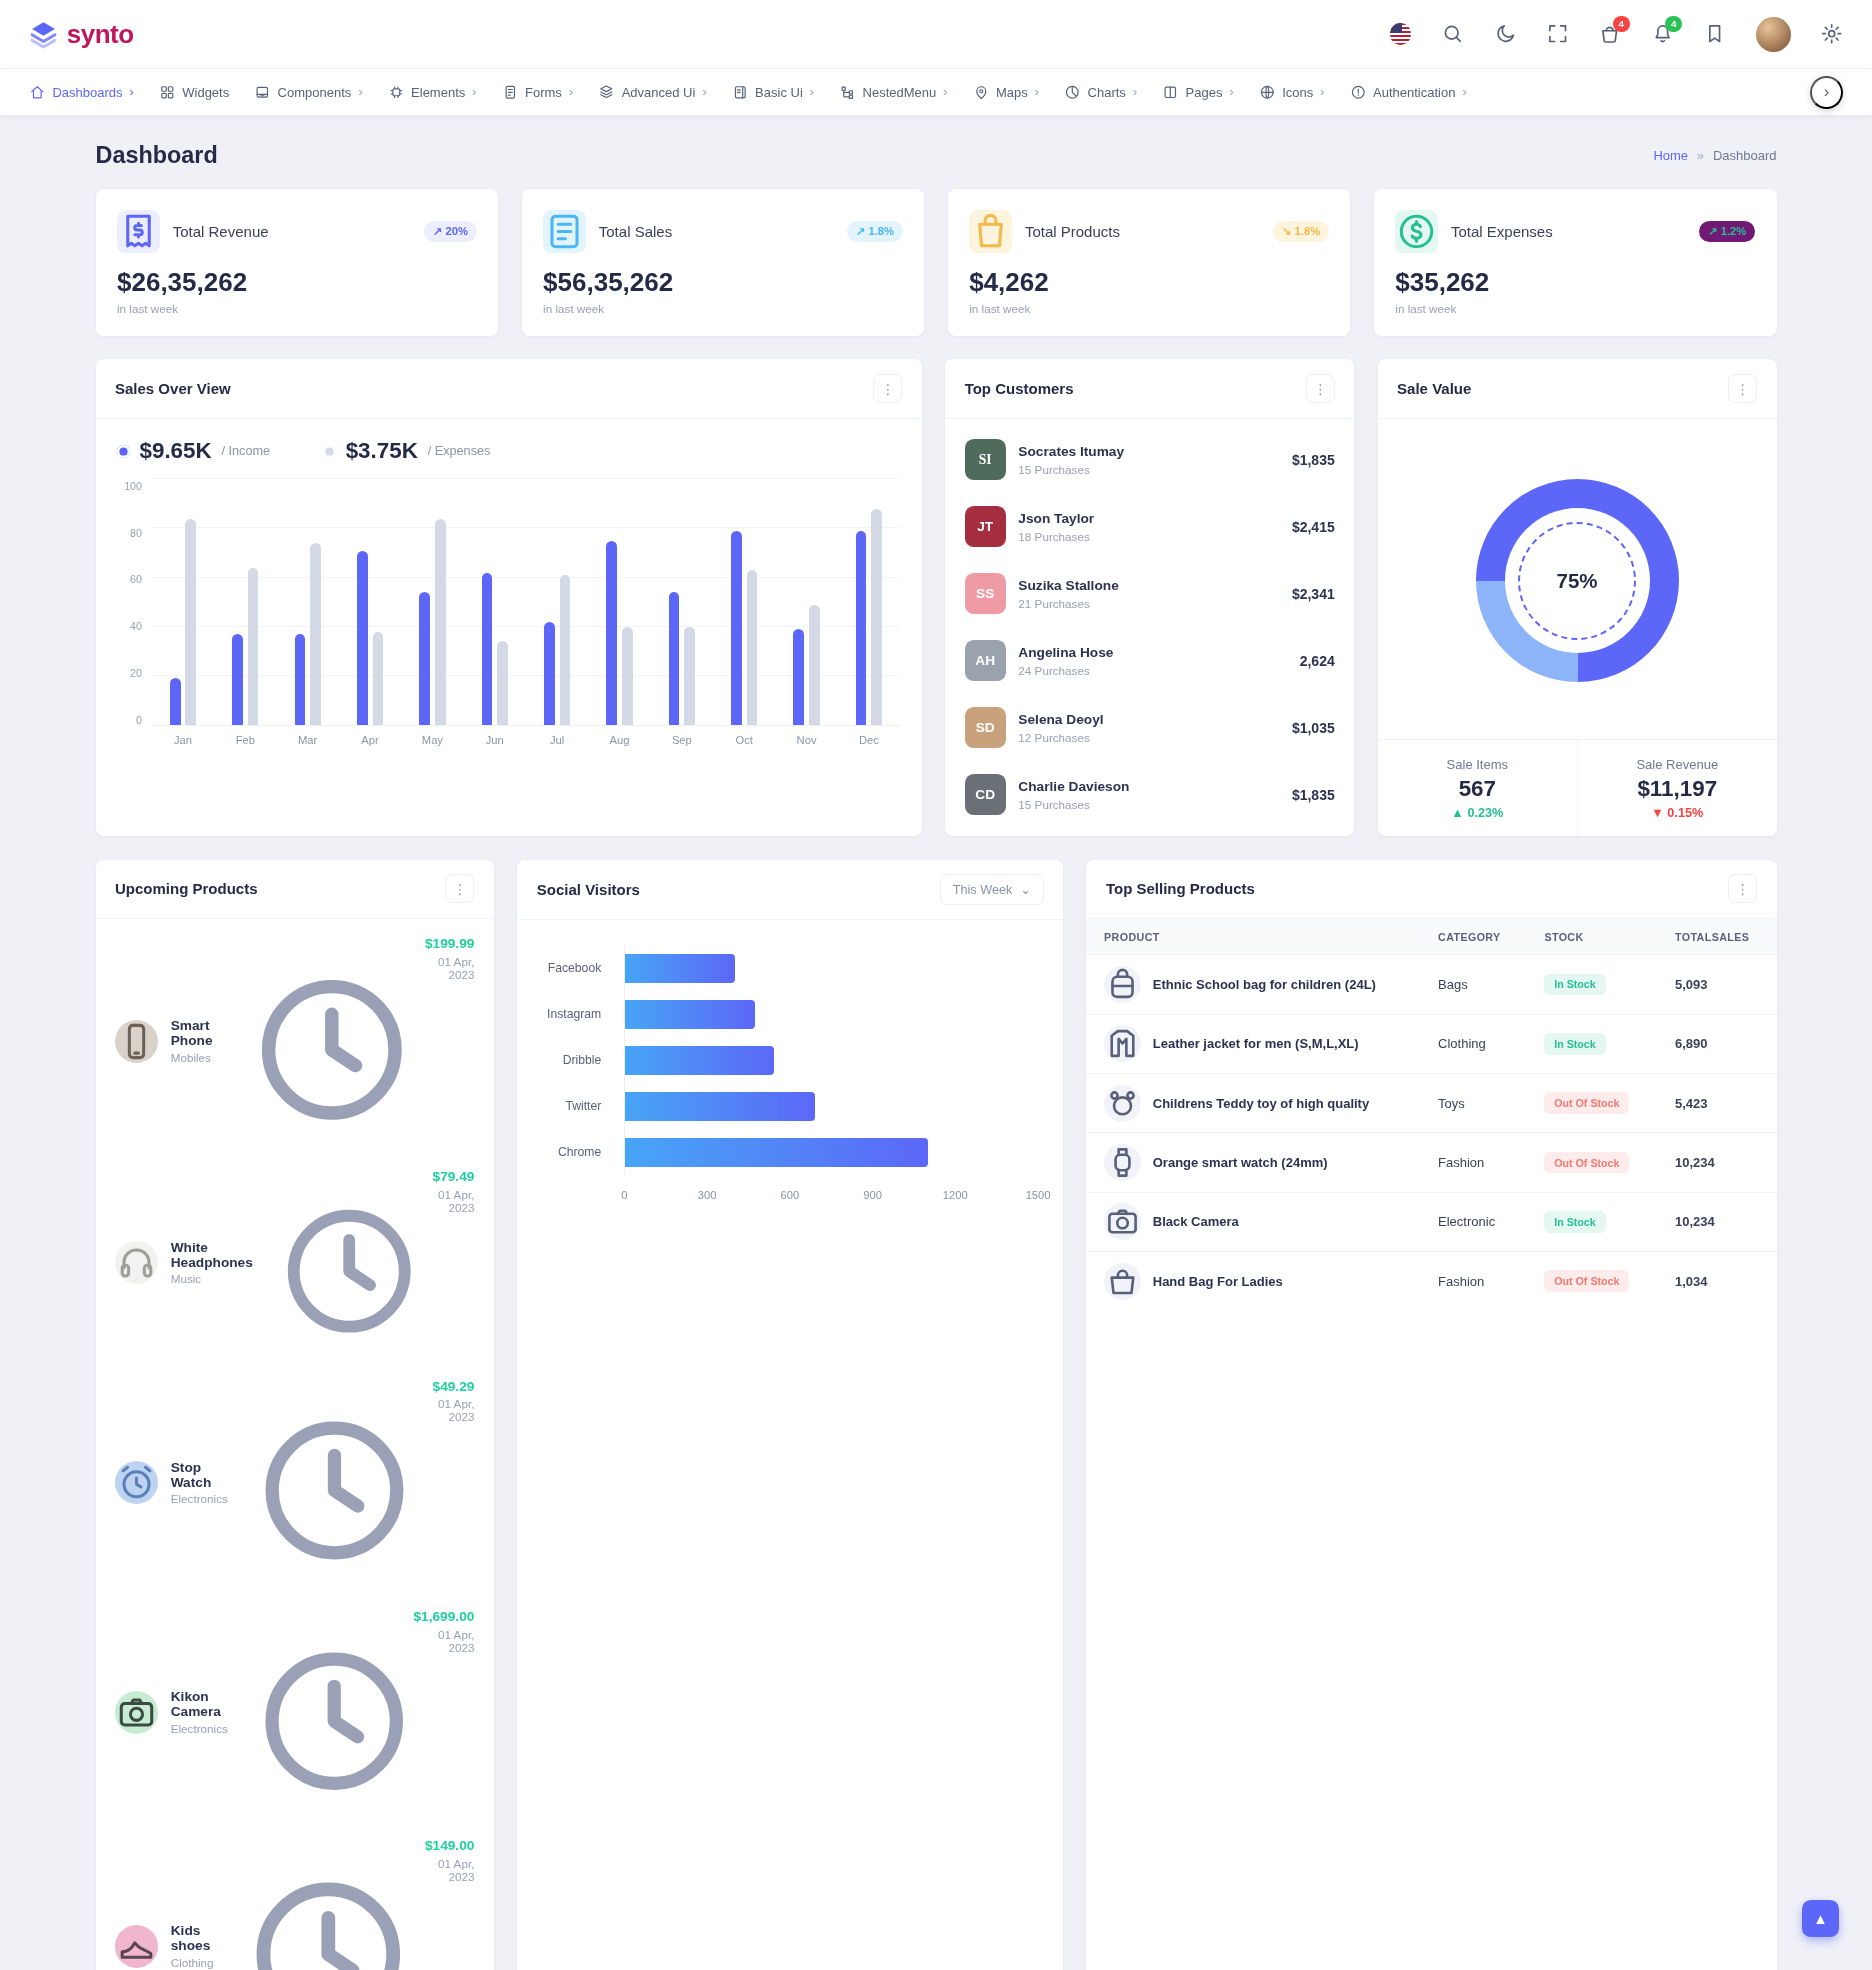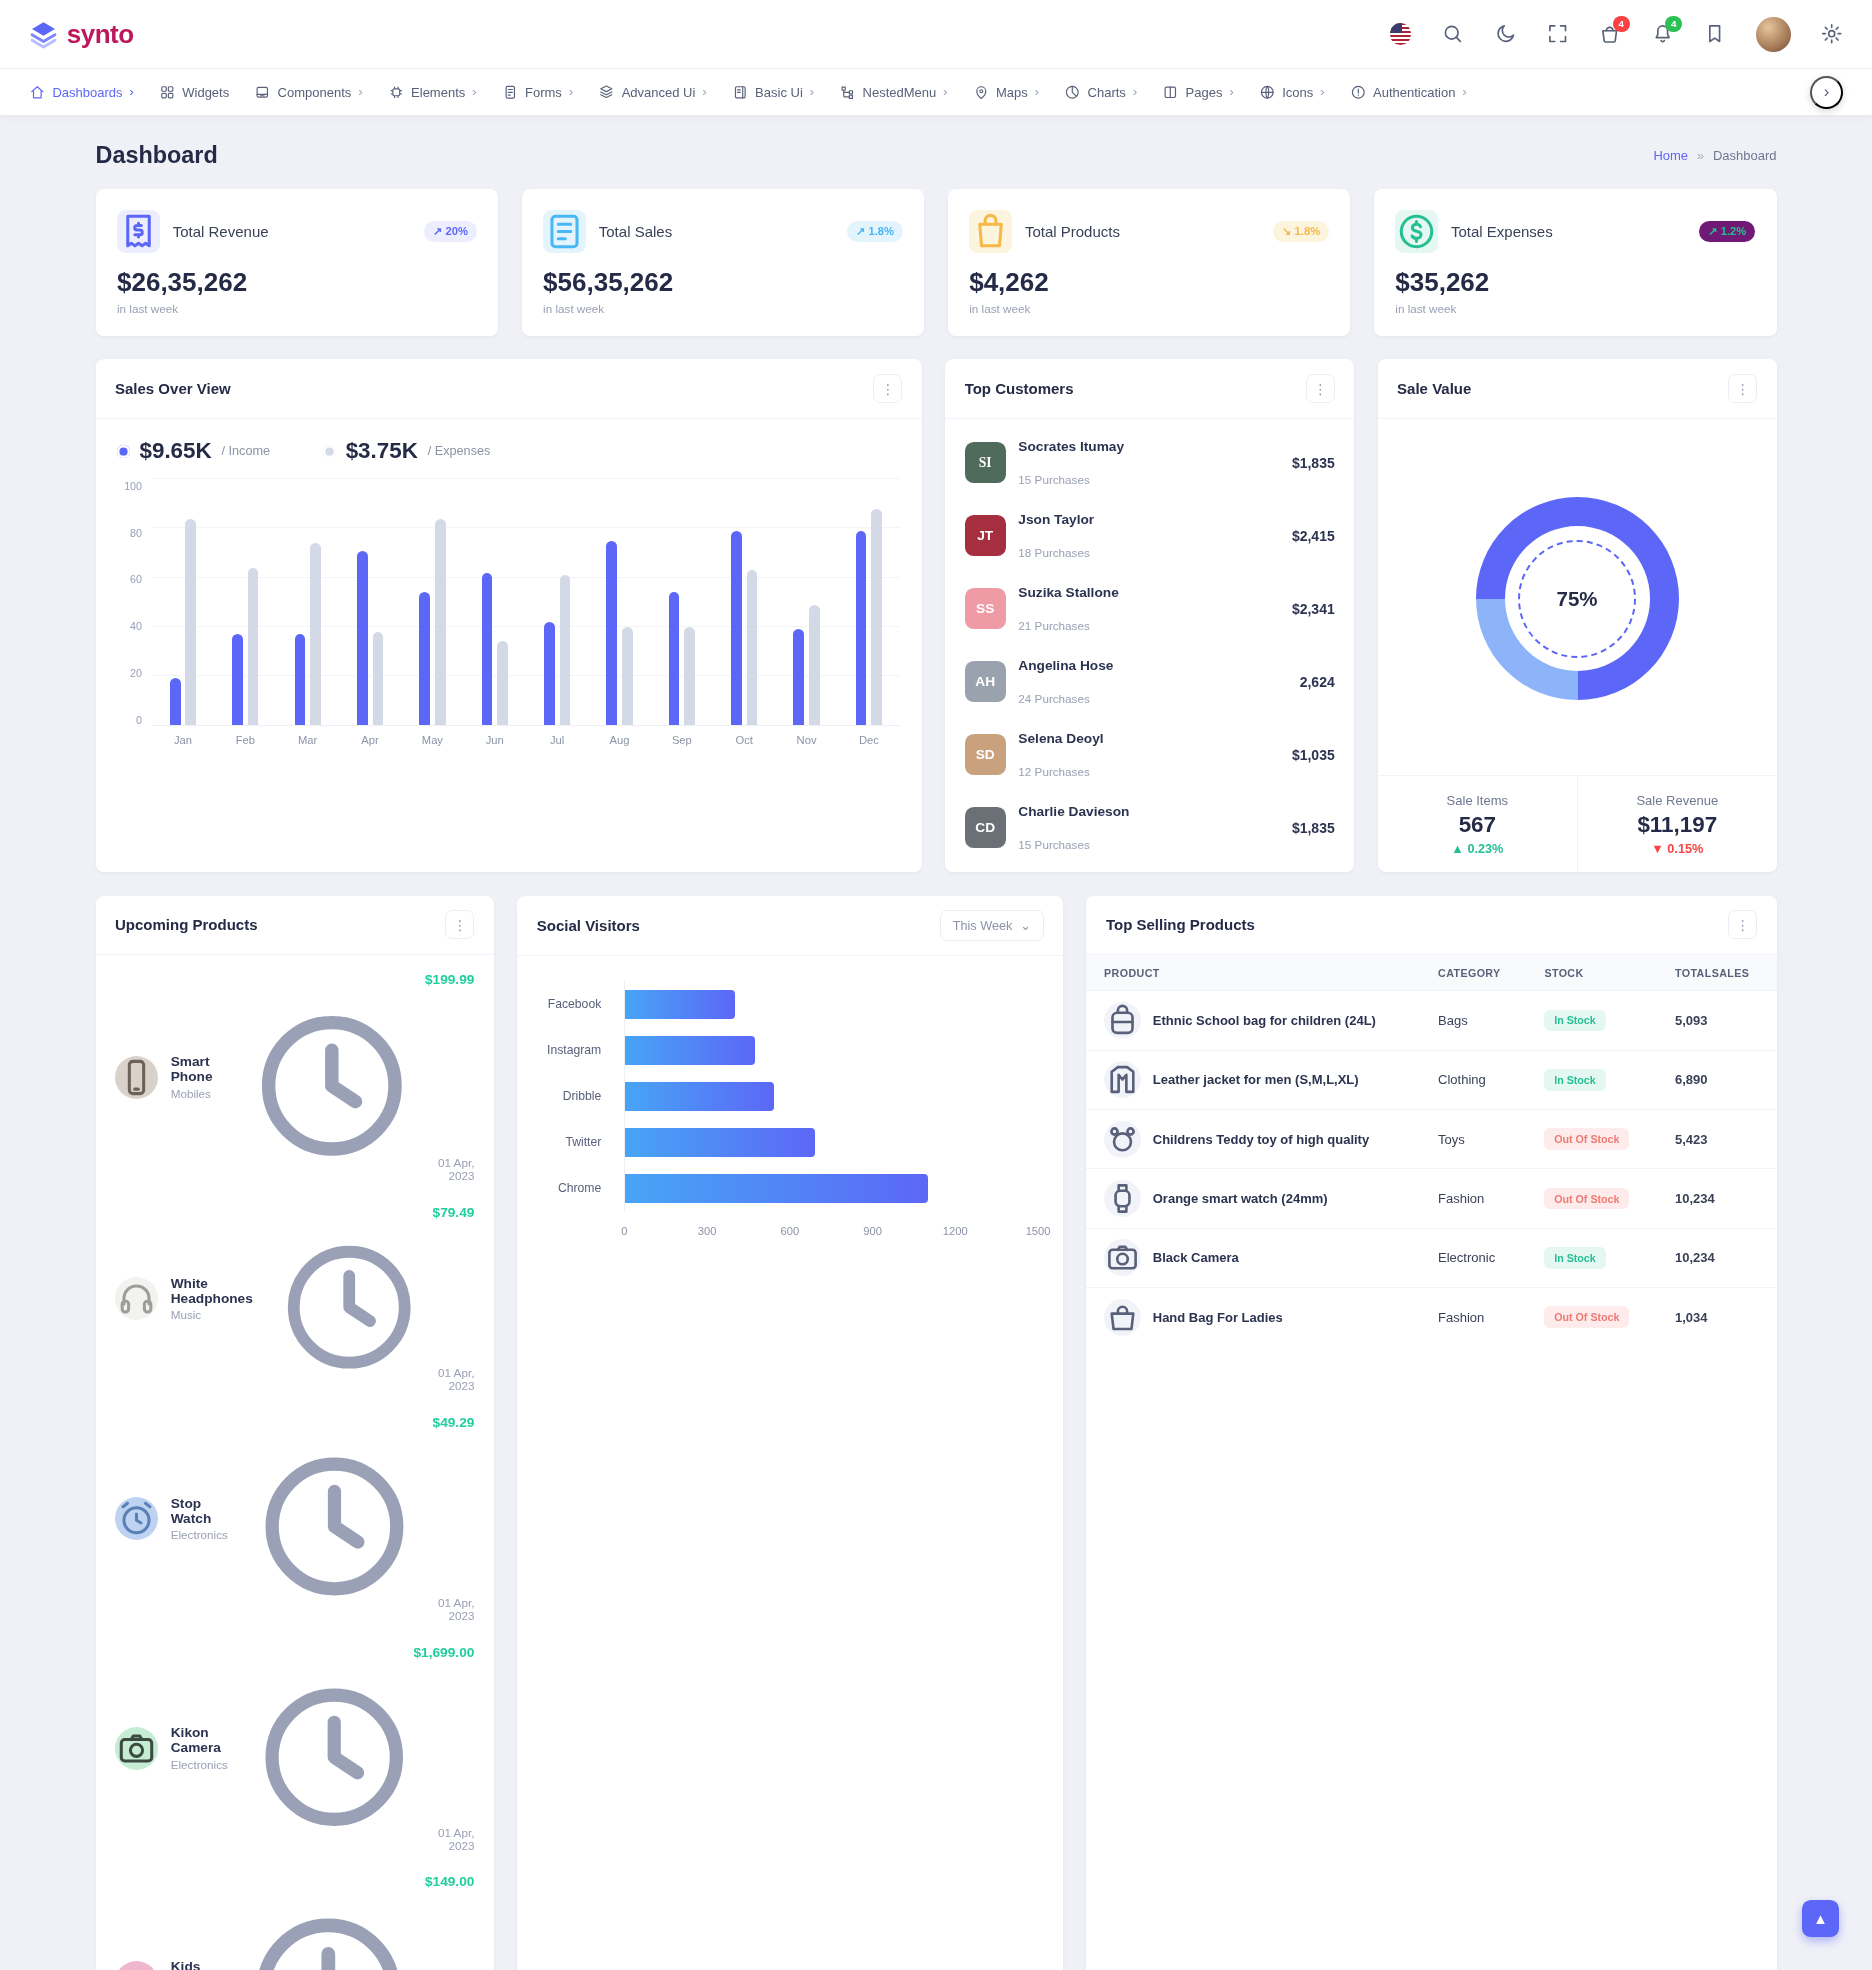--- a/index.html
+++ b/index.html
@@ -62,21 +62,21 @@
   .bar-groups{position:absolute;inset:0;display:flex;justify-content:space-around;align-items:flex-end}
   .bar-group{display:flex;gap:4.9px;align-items:flex-end;height:100%}
   .bar{width:10.7px;border-radius:5.9px 5.9px 0 0}
   .xaxis{display:flex;justify-content:space-around;font-size:11.2px;color:#8c93a7;margin-top:7.8px}
   .xaxis span{width:39px;text-align:center}
   
   .cust-list{padding:7.8px 19.5px}
   .cust-row{display:flex;align-items:center;gap:12.7px;padding:13px 0}
   .av-sq{width:41px;height:41px;border-radius:8.8px;color:#fff;display:flex;align-items:center;justify-content:center;font-size:13.7px;font-weight:bold;flex-shrink:0}
   .cust-name{font-size:13.7px;font-weight:bold;color:#2c3350}
-  .cust-sub{font-size:11.7px;color:#9aa0b5;margin-top:19px}
+  .cust-sub{font-size:11.7px;color:#9aa0b5;margin-top:4px}
   .cust-amt{margin-left:auto;font-size:14px;font-weight:bold;color:#2c3350}
   
   .donut-zone{display:flex;align-items:center;justify-content:center;padding:27px 0 23.4px}
   .donut{width:203px;height:203px;border-radius:50%;position:relative}
   .donut-hole{position:absolute;inset:29px;border-radius:50%;background:#fff;display:flex;align-items:center;justify-content:center}
   .donut-dash{position:absolute;inset:13.7px;border:2px dashed #5c67f7;border-radius:50%;display:flex;align-items:center;justify-content:center}
   .donut-pct{font-size:20.5px;font-weight:bold;color:#252b46}
   .sv-foot{display:grid;grid-template-columns:1fr 1fr;border-top:1px solid #f2f3f8}
   .sv-cell{padding:16.6px 9.8px;text-align:center}
   .sv-cell + .sv-cell{border-left:1px solid #f2f3f8}
@@ -87,21 +87,21 @@
   
   .row3{display:grid;grid-template-columns:1fr 1.37fr 1.732fr;gap:23.4px;margin-top:23.4px}
   .up-list{padding:5.9px 19.5px}
   .up-row{display:flex;align-items:center;gap:12.7px;padding:11.2px 0}
   .up-ico{width:43px;height:43px;border-radius:50%;display:flex;align-items:center;justify-content:center;flex-shrink:0}
   .up-ico svg{width:21.5px;height:21.5px}
   .up-name{font-size:13.7px;font-weight:bold;color:#2c3350}
   .up-cat{font-size:11.7px;color:#9aa0b5;margin-top:2.9px}
   .up-right{margin-left:auto;text-align:right}
   .up-price{font-size:13.7px;font-weight:bold;color:#21ce9e}
-  .up-date{font-size:11.7px;color:#9aa0b5;margin-top:3.9px;display:flex;align-items:flex-end;gap:6px;justify-content:flex-end}
+  .up-date{font-size:11.7px;color:#9aa0b5;margin-top:3.9px;display:flex;align-items:flex-start;gap:6px;justify-content:flex-end}
   .up-date svg{width:11.7px;height:11.7px}
   
   .soc-body{padding:25px 25px 9.8px}
   .soc-row{display:flex;align-items:center;height:46px}
   .soc-label{width:82px;font-size:12.2px;color:#59617a;text-align:right;padding-right:23px;flex-shrink:0}
   .soc-plot{flex:1;border-left:1px solid #eef0f6;position:relative;height:100%;display:flex;align-items:center}
   .soc-bar{height:29px;border-radius:0 3.9px 3.9px 0}
   .soc-axis{position:relative;height:29px;margin-left:82px;font-size:11.2px;color:#8c93a7;margin-top:5.9px}
   .soc-axis span{position:absolute;transform:translateX(-50%);top:7.8px}
   

